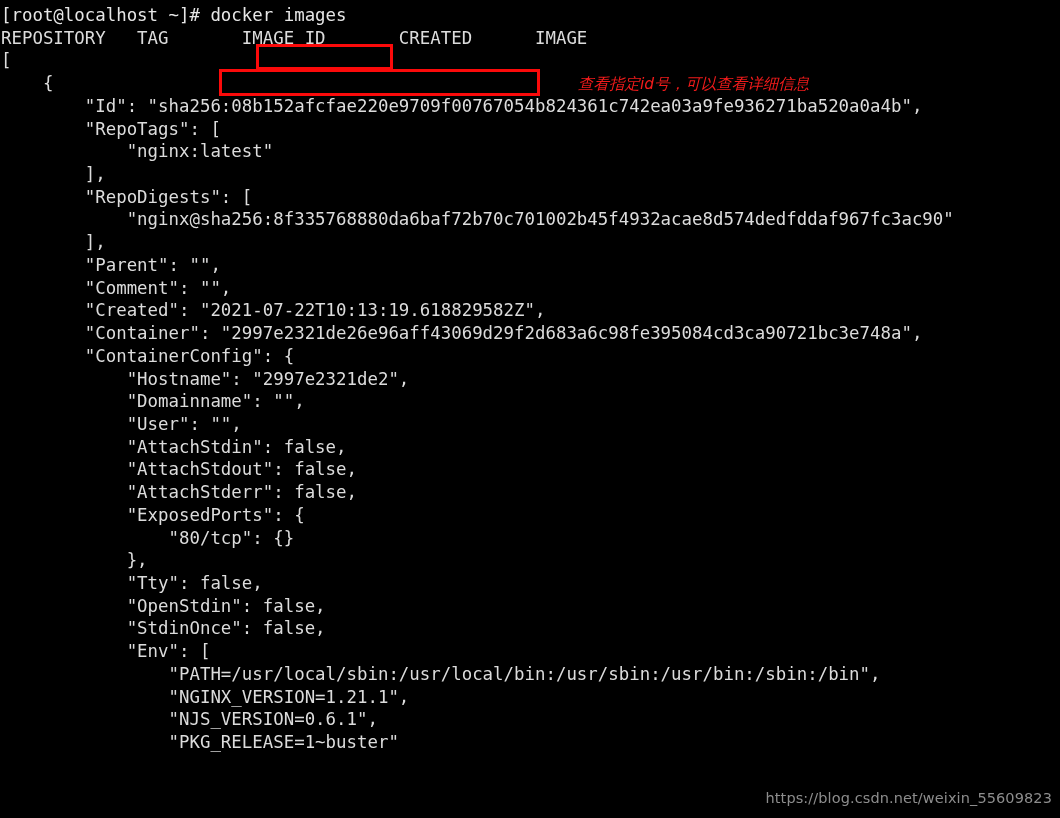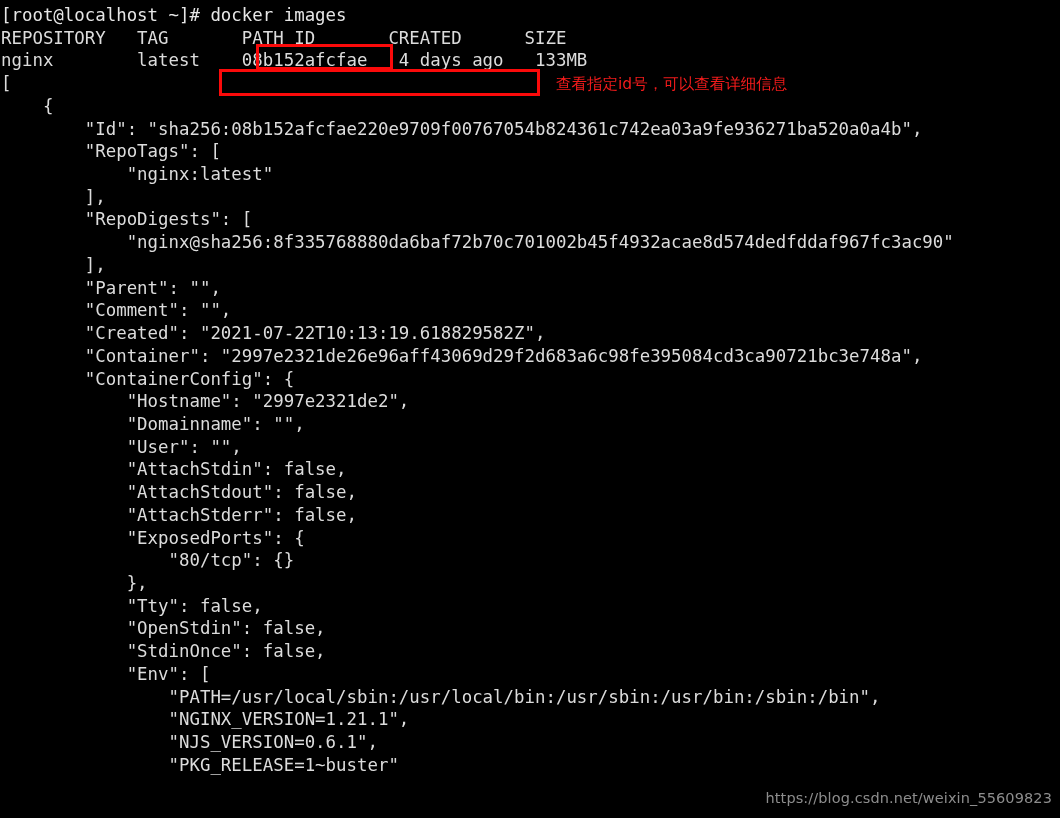--- a/index.html
+++ b/index.html
@@ -64,44 +64,44 @@
   }
   .annotation {
     position: absolute;
     color: #f21b1b;
     font-family: "DejaVu Sans", "Liberation Sans", sans-serif;
     font-size: 15.5px;
     line-height: 18px;
     white-space: pre;
   }
   #annotation-note {
-    left: 556px;
+    left: 578px;
     top: 75px;
+    font-style: italic;
   }
   .watermark {
     position: absolute;
     right: 8px;
     bottom: 8px;
     color: #8d8d8d;
     font-family: "DejaVu Sans", "Liberation Sans", sans-serif;
     font-size: 14.5px;
     letter-spacing: 0.1px;
     white-space: pre;
     padding-left: 32px;
   }
 </style>
 </head>
 <body>
 
 <div id="terminal">
 
   <div class="screen">
     <div class="line prompt">[root@localhost ~]# docker images</div>
-    <div class="line">REPOSITORY   TAG       PATH ID       CREATED      SIZE</div>
-    <div class="line">nginx        latest    08b152afcfae   4 days ago   133MB</div>
+    <div class="line">REPOSITORY   TAG       IMAGE ID       CREATED      IMAGE</div>
     <div class="line">[</div>
     <div class="line">    {</div>
     <div class="line">        "Id": "sha256:08b152afcfae220e9709f00767054b824361c742ea03a9fe936271ba520a0a4b",</div>
     <div class="line">        "RepoTags": [</div>
     <div class="line">            "nginx:latest"</div>
     <div class="line">        ],</div>
     <div class="line">        "RepoDigests": [</div>
     <div class="line">            "nginx@sha256:8f335768880da6baf72b70c701002b45f4932acae8d574dedfddaf967fc3ac90"</div>
     <div class="line">        ],</div>
     <div class="line">        "Parent": "",</div>

